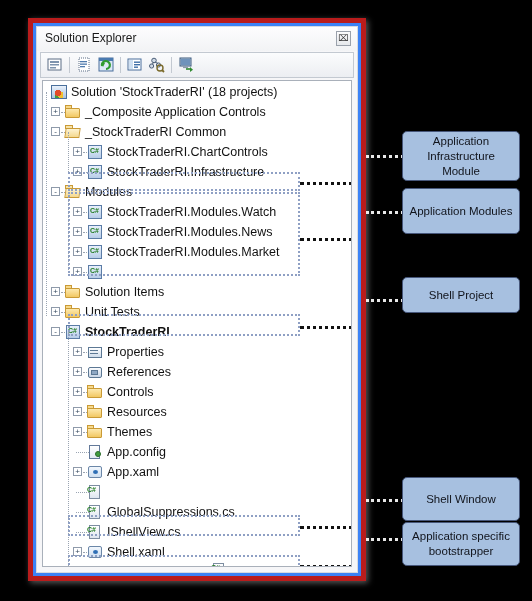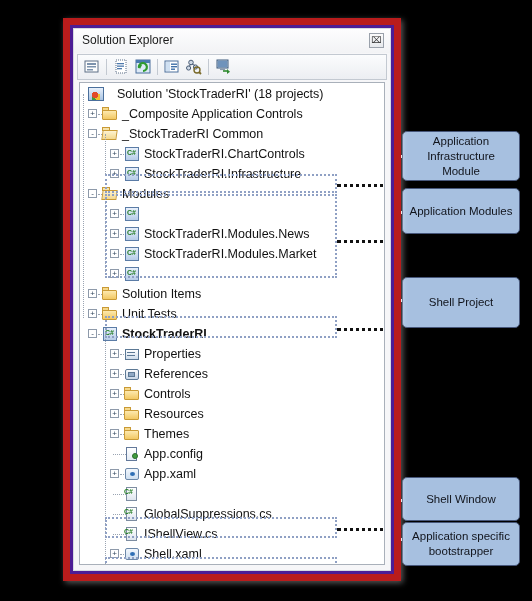--- a/index.html
+++ b/index.html
@@ -9,25 +9,24 @@
     font-family:"Liberation Sans", sans-serif;
     overflow:hidden;
     position:relative;
   }
 
   
   #vs-window{
     position:absolute;
     left:28px; top:18px;
     width:338px; height:563px;
-    background:#4c1d95;
-    border:7px solid #b91c1c;
+    background:#3b82f6;
+    border:5px solid #b91c1c;
     box-shadow:2px 2px 6px rgba(255,255,255,0.35);
     box-sizing:border-box;
-    margin-left:35px;
   }
   #vs-window-inner{
     position:absolute; left:3px; top:3px; right:3px; bottom:3px;
     background:#f6f6f8;
     border:1px solid #d6dae0;
     box-sizing:border-box;
   }
 
   #titlebar{
     position:absolute; left:0; top:0; right:0; height:24px;
@@ -265,21 +264,21 @@
     <div class="conn-light" style="left: 366px; top: 538px; width: 38px;"></div>
   </div>
 
 <div id="callout-layer">
     <div class="callout" style="left: 402px; top: 131px; width: 118px; height: 50px;">
       <span>Application Infrastructure Module</span>
     </div>
     <div class="callout" style="left: 402px; top: 188px; width: 118px; height: 46px;">
       <span>Application Modules</span>
     </div>
-    <div class="callout" style="left: 402px; top: 277px; width: 118px; height: 51px; align-items: center;">
+    <div class="callout" style="left: 402px; top: 277px; width: 118px; height: 36px; align-items: center;">
       <span>Shell Project</span>
     </div>
     <div class="callout" style="left: 402px; top: 477px; width: 118px; height: 44px;">
       <span>Shell Window</span>
     </div>
     <div class="callout" style="left: 402px; top: 522px; width: 118px; height: 44px;">
       <span>Application specific bootstrapper</span>
     </div>
   </div>
 
@@ -345,21 +344,21 @@
             <rect x="3" y="2" width="9" height="6" fill="#6f93bb"></rect>
             <rect x="5" y="9.5" width="5" height="1.6" fill="#8a99ab"></rect>
             <path d="M8 12 h5" stroke="#2f8a2f" stroke-width="1.6"></path>
             <polygon points="12,10 15,12.8 12,15" fill="#2f8a2f"></polygon>
           </svg>
         </div>
       </div>
 
     <div id="tree-pane">
       <div id="tree">
-          <div class="row" style="padding-left: 8px; gap: 9px;">
+          <div class="row" style="padding-left: 8px;">
             <span class="ico solution"></span>
             <span class="label">Solution 'StockTraderRI' (18 projects)</span>
           </div>
           <div class="row" style="padding-left: 22px;">
             <div class="expander" style="left: 8px; top: 5px;">+</div>
             <div class="dots" style="left: 18px; top: 10px; width: 6px;"></div>
             <span class="ico folder"></span>
             <span class="label">_Composite Application Controls</span>
           </div>
           <div class="row" style="padding-left: 22px;">
@@ -383,20 +382,21 @@
           <div class="row" style="padding-left: 22px;">
             <div class="expander" style="left: 8px; top: 5px;">-</div>
             <div class="dots" style="left: 18px; top: 10px; width: 6px;"></div>
             <span class="ico folder-open"></span>
             <span class="label">Modules</span>
           </div>
           <div class="row" style="padding-left: 44px;">
             <div class="expander" style="left: 30px; top: 5px;">+</div>
             <div class="dots" style="left: 40px; top: 10px; width: 6px;"></div>
             <span class="ico csproj"></span>
+            <span class="label">StockTraderRI.Modules.Watch</span>
           </div>
           <div class="row" style="padding-left: 44px;">
             <div class="expander" style="left: 30px; top: 5px;">+</div>
             <div class="dots" style="left: 40px; top: 10px; width: 6px;"></div>
             <span class="ico csproj"></span>
             <span class="label">StockTraderRI.Modules.News</span>
           </div>
           <div class="row" style="padding-left: 44px;">
             <div class="expander" style="left: 30px; top: 5px;">+</div>
             <div class="dots" style="left: 40px; top: 10px; width: 6px;"></div>

